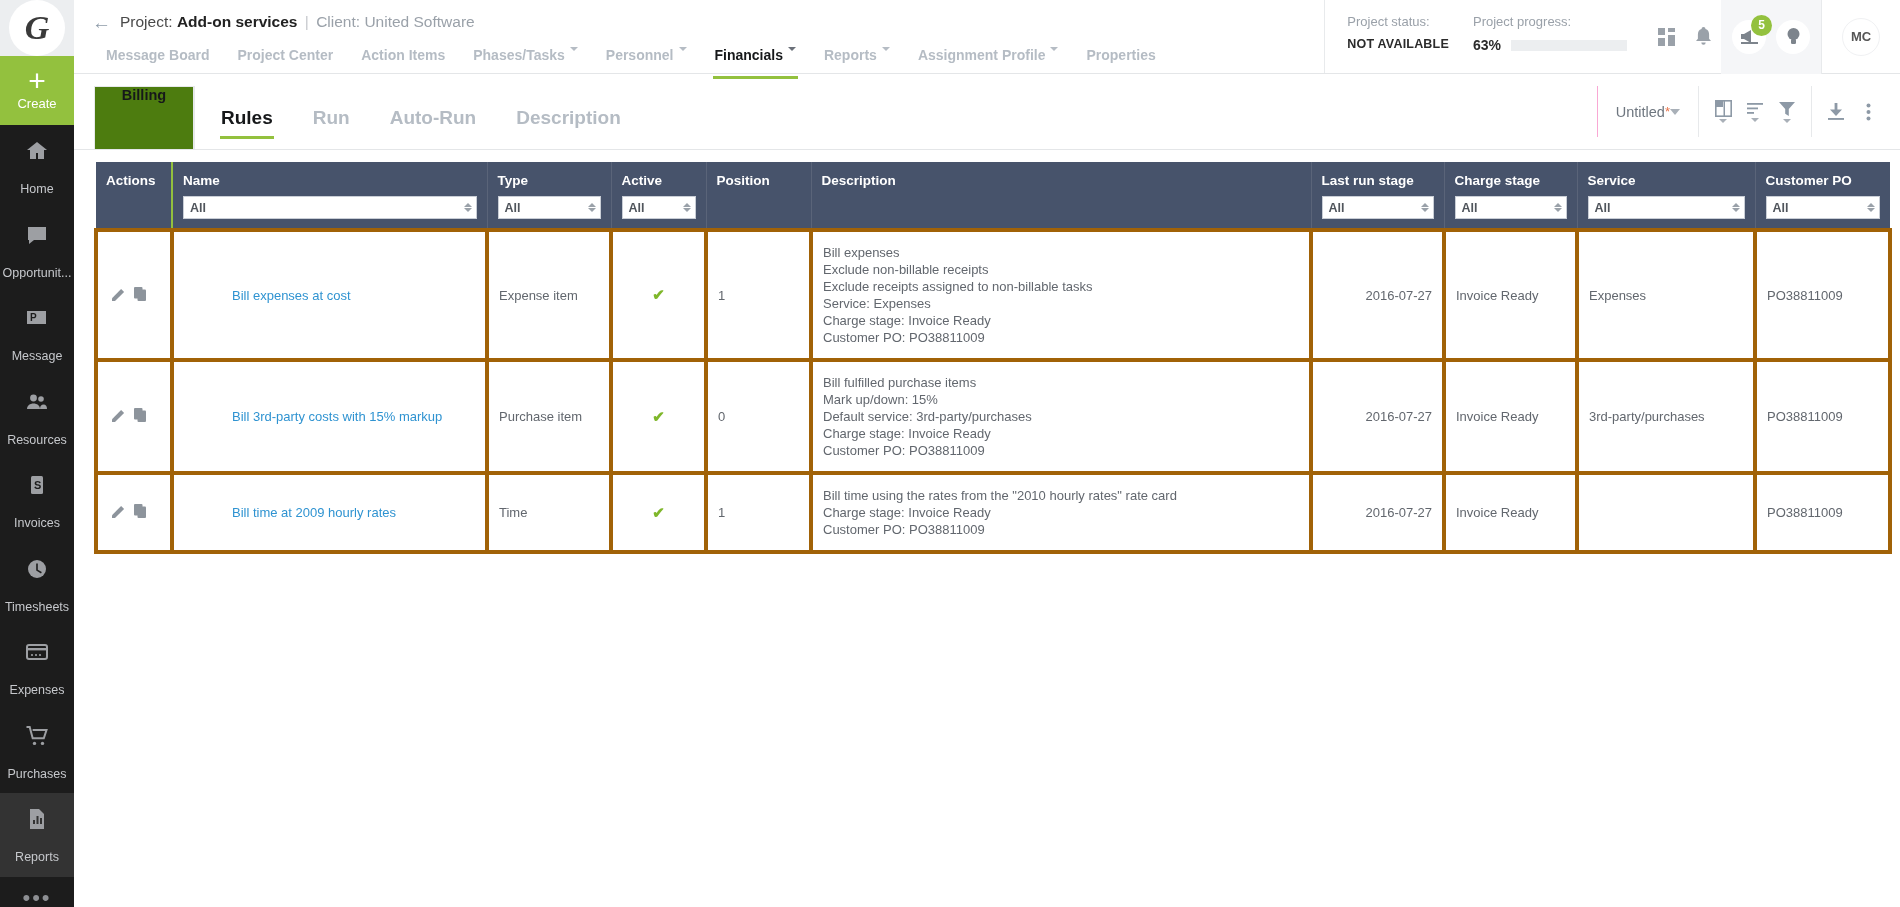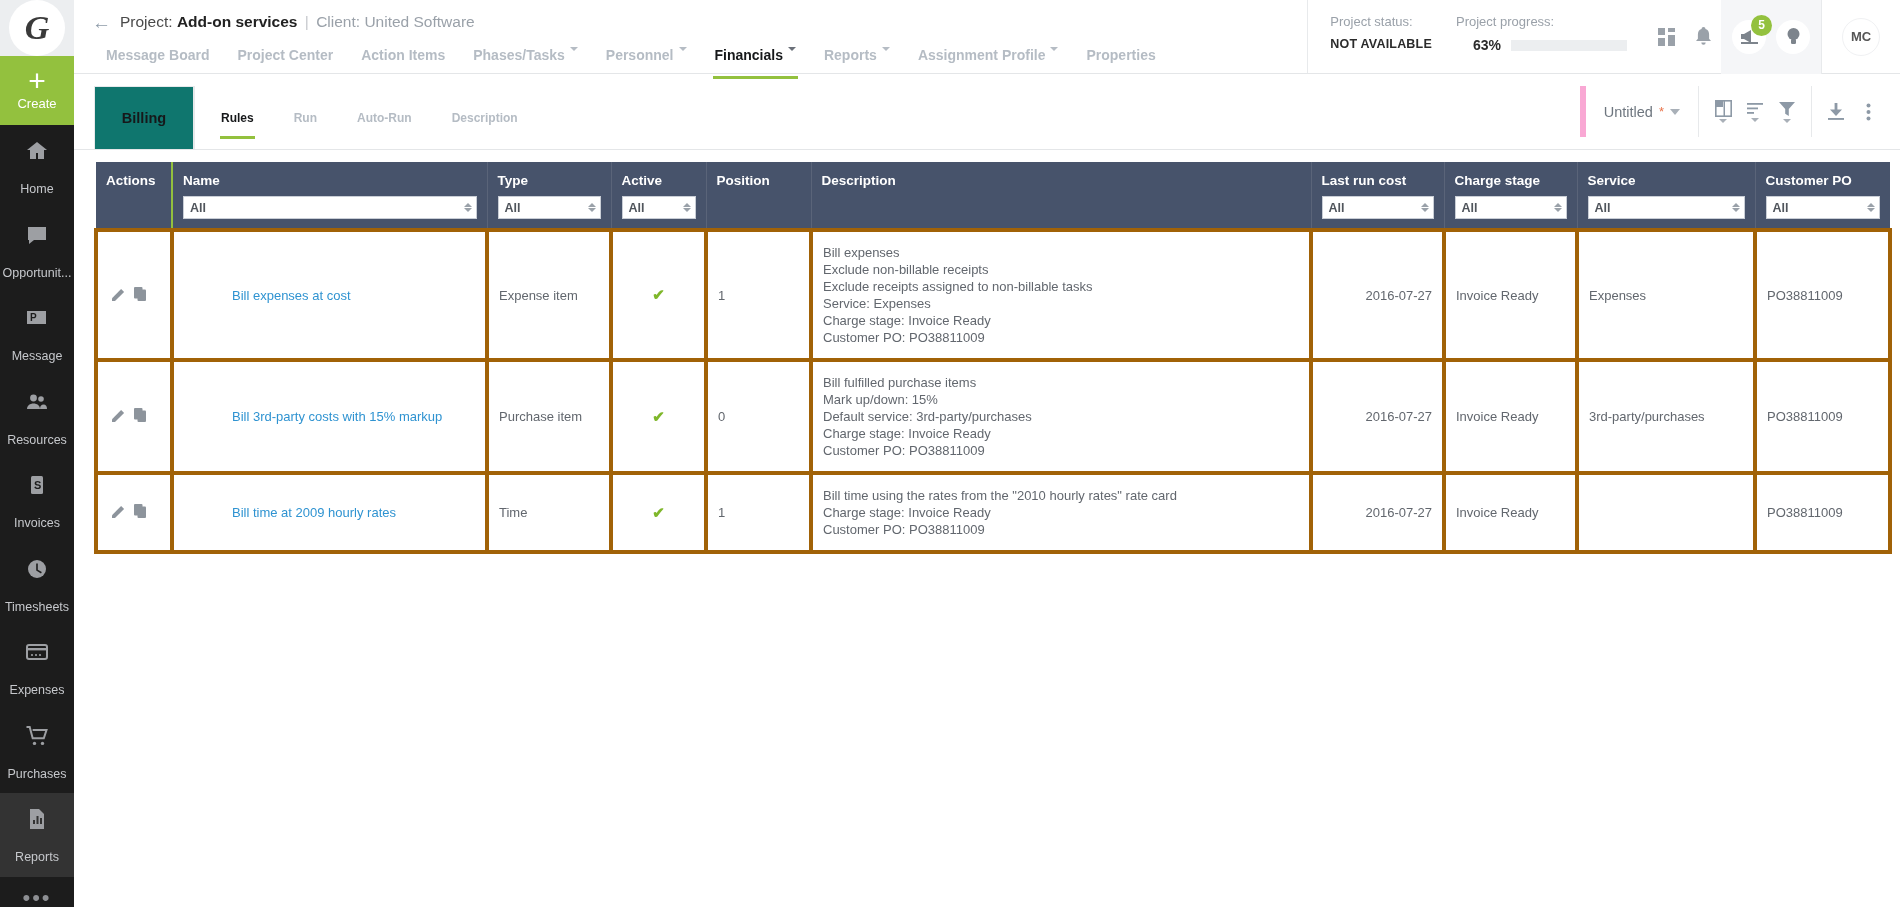--- a/index.html
+++ b/index.html
@@ -83,21 +83,21 @@
               border-top: 4px solid #b5bcc4; display: inline-block; }
   .nav-tab.active .caret-sm { border-top-color: #6b7079; }
 
   .topbar-status {
     display: flex; align-items: flex-start; gap: 24px;
     padding: 14px 22px 0 22px; border-left: 1px solid #e8eaec;
   }
   .stat-block { display: flex; flex-direction: column; gap: 8px; }
   .stat-label { font-size: 13px; color: #9aa1a9; white-space: nowrap; }
   .stat-value { font-size: 12.5px; color: #2b2b2b; font-weight: bold; letter-spacing: .2px; }
-  .progress-row { display: flex; align-items: center; gap: 10px; margin-left: 17px; }
+  .progress-row { display: flex; align-items: center; gap: 10px; }
   .progress-pct { font-size: 14px; font-weight: bold; color: #2b2b2b; }
   .progress-track { width: 116px; height: 11px; background: #eceef0; }
   .progress-fill { height: 11px; background: #93c13e; }
 
   .topbar-icons { display: flex; align-items: center; }
   .ic-btn { width: 36px; height: 74px; display: flex; align-items: center; justify-content: center; cursor: pointer; }
   .ic-btn svg { fill: #9aa1a9; }
   .icons-grp-tinted { display: flex; align-items: center; background: #f5f6f8; height: 74px; padding: 0 6px; }
   .circ-ic { width: 34px; height: 34px; border-radius: 50%; background: #fff;
              display: flex; align-items: center; justify-content: center; margin: 0 5px;
@@ -114,39 +114,39 @@
             display: flex; align-items: center; justify-content: center;
             font-size: 13px; font-weight: bold; color: #555; cursor: pointer; }
 
   
   .subbar {
     height: 76px; flex: 0 0 76px; display: flex; align-items: stretch;
     border-bottom: 1px solid #e4e6e8; background: #fff; padding: 12px 0 0 0;
   }
   .subtabs { display: flex; align-items: stretch; flex: 1 1 auto; min-width: 0; padding-left: 20px; }
   .sub-card {
-    width: 100px; display: flex; align-items: center; justify-content: center;
+    width: 100px; display: flex; align-items: flex-start; justify-content: center;
     font-size: 14.5px; font-weight: bold; color: #16181a;
-    border: 1px solid #e7e9eb; border-bottom: none; background: #0f766e;
+    border: 1px solid #e7e9eb; border-bottom: none; background: #4d7c0f;
     cursor: pointer; margin-bottom: -1px; height: 100%;
   }
   .sub-group { display: flex; align-items: stretch; border-left: 1px solid #e7e9eb; padding-left: 6px; }
   .sub-tab {
     display: flex; align-items: center; padding: 0 20px;
-    font-size: 12px; font-weight: bold; color: #b5bcc4; cursor: pointer;
+    font-size: 19px; font-weight: bold; color: #b5bcc4; cursor: pointer;
     position: relative; white-space: nowrap;
   }
   .sub-tab.active { color: #16181a; }
   .sub-tab.active::after {
     content: ""; position: absolute; left: 19px; right: 19px; bottom: 10px; height: 3px; background: #93c13e;
   }
   .subbar-right { display: flex; align-items: stretch; }
   .view-sel {
-    display: flex; align-items: center; gap: 6px; padding: 0 18px;
-    border-left: 6px solid #f9a8d4; cursor: pointer;
+    display: flex; align-items: center; gap: 0; padding: 0 18px;
+    border-left: 1px solid #f9a8d4; cursor: pointer;
     font-size: 14.5px; color: #6e767f; margin-bottom: 12px; text-align: right;
   }
   .view-sel .star { color: #e8734a; font-size: 13px; vertical-align: super; }
   .caret-dn { width: 0; height: 0; border-left: 5px solid transparent; border-right: 5px solid transparent;
               border-top: 6px solid #a9b0b8; }
   .tool-grp { display: flex; align-items: center; border-left: 1px solid #e7e9eb; padding: 0 8px; margin-bottom: 12px; }
   .tool-btn { width: 32px; height: 40px; display: flex; flex-direction: column; align-items: center; justify-content: center;
               gap: 2px; cursor: pointer; }
   .tool-btn svg { fill: #8d99a6; }
   .tool-caret { width: 0; height: 0; border-left: 4px solid transparent; border-right: 4px solid transparent;
@@ -516,21 +516,21 @@
                   </span>
               </span>
             </th>
             <th>
               <span class="th-title">Position</span>
             </th>
             <th>
               <span class="th-title">Description</span>
             </th>
             <th>
-              <span class="th-title">Last run cost</span>
+              <span class="th-title">Last run stage</span>
               <span class="filt">
                 <span>All</span>
                 <span class="spin">
                     <i class="up"></i>
                     <i class="dn"></i>
                   </span>
               </span>
             </th>
             <th>
               <span class="th-title">Charge stage</span>

